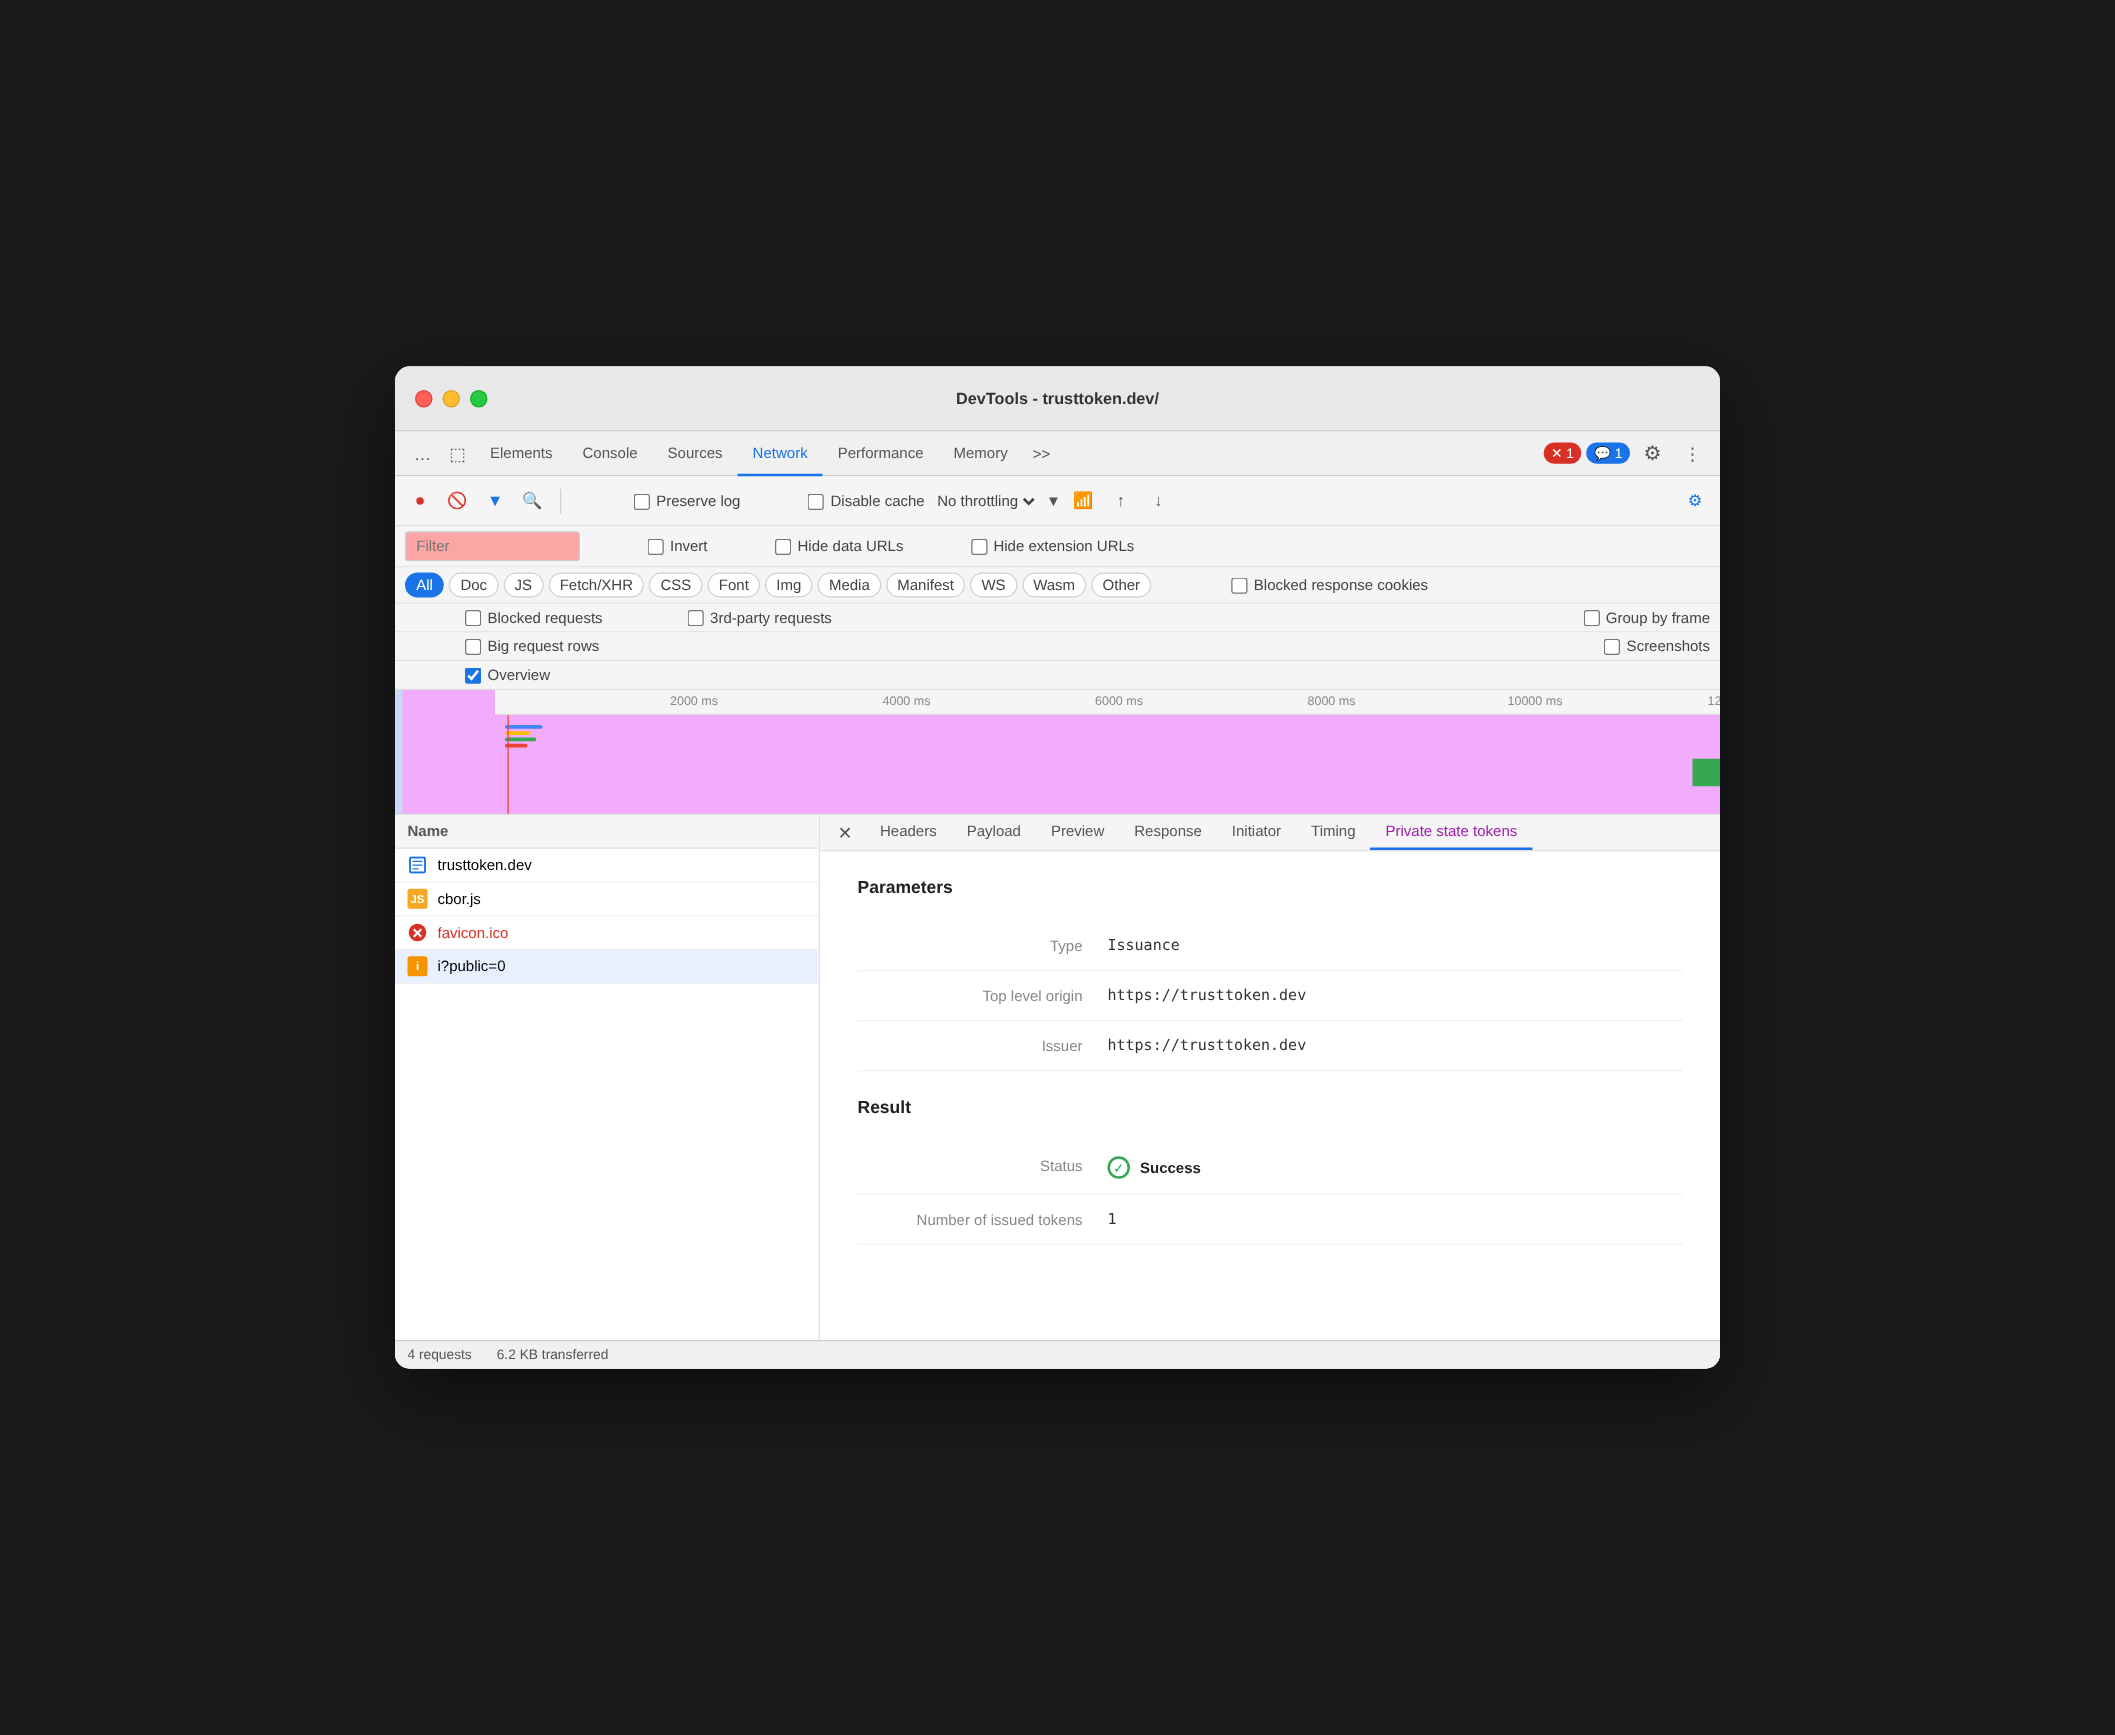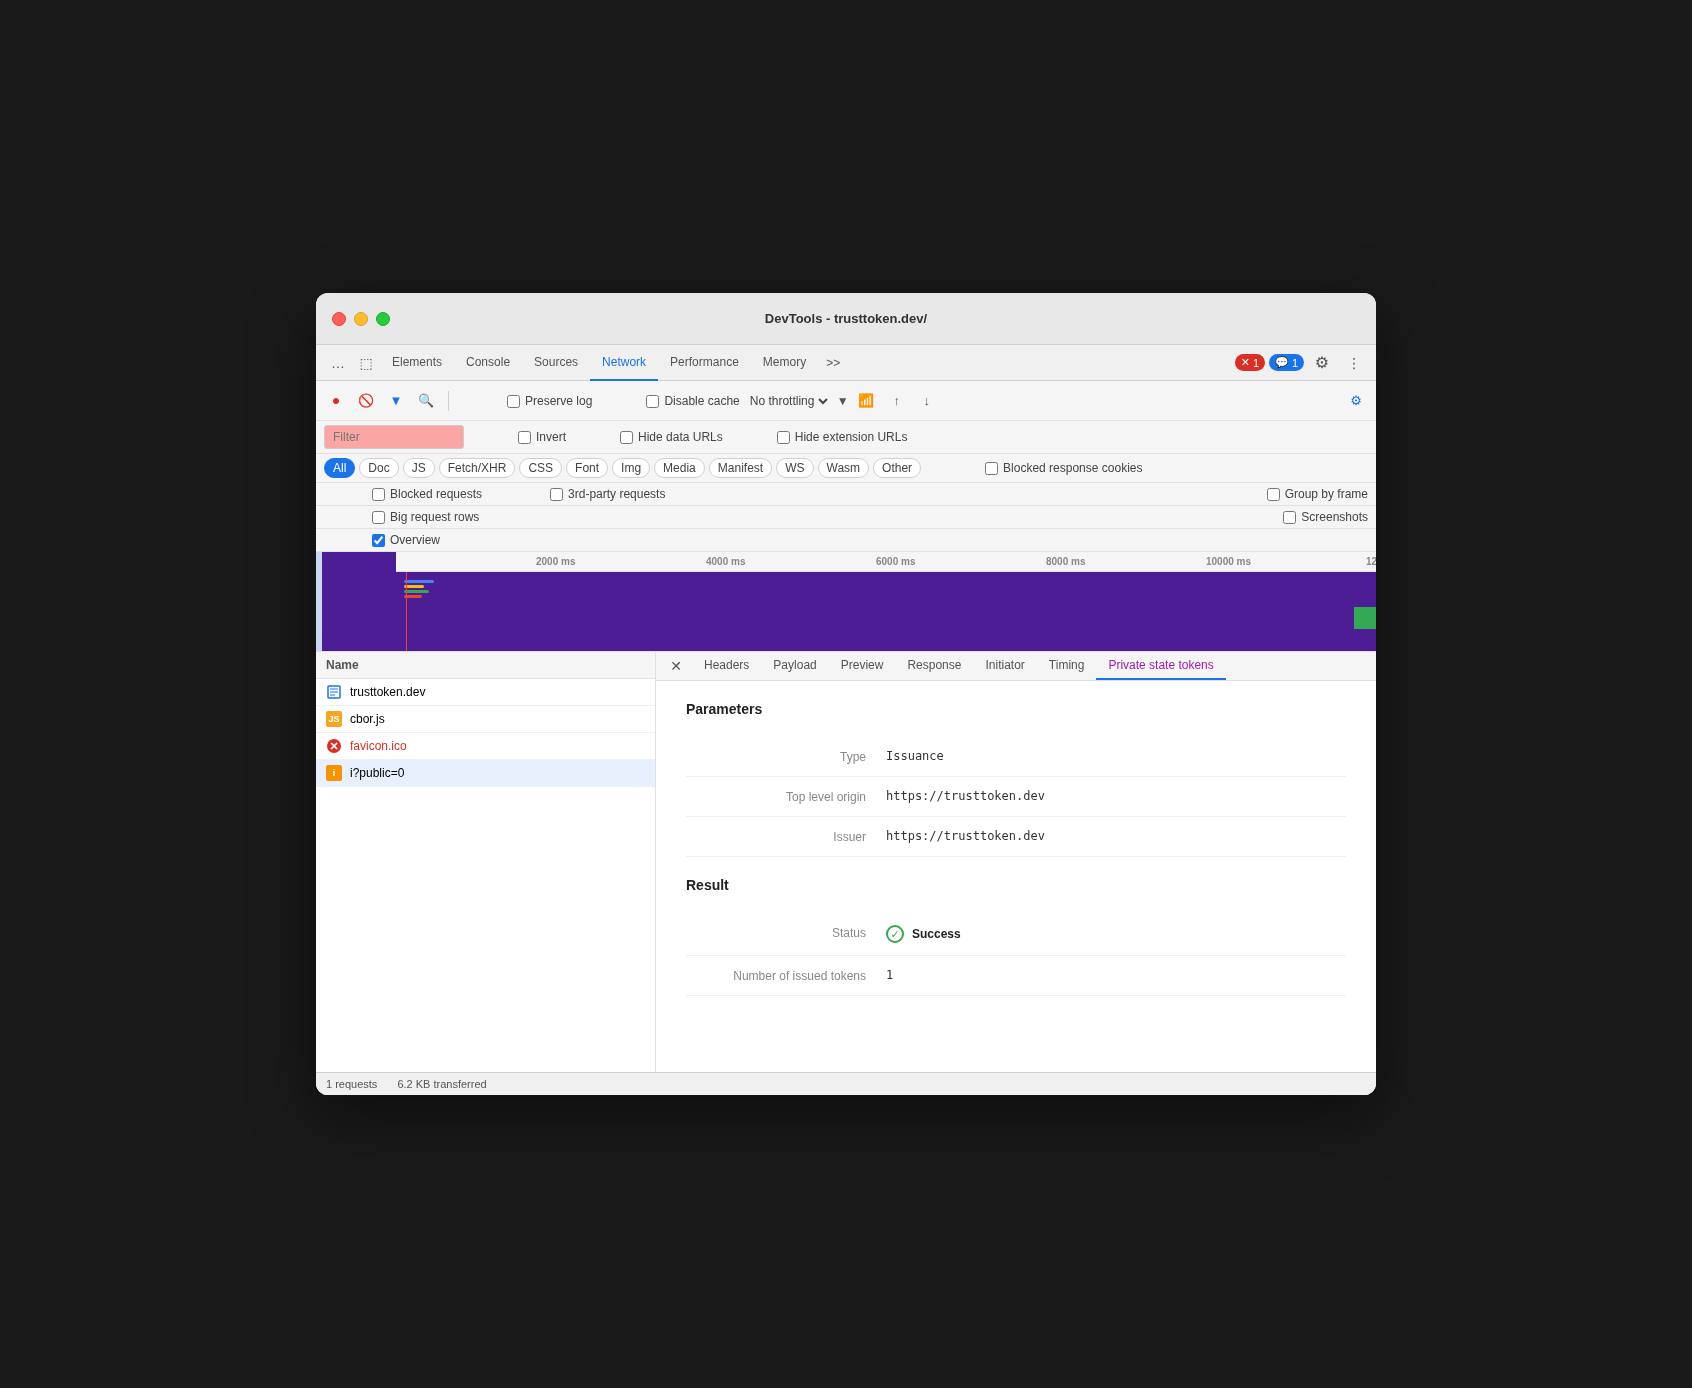--- a/index.html
+++ b/index.html
@@ -212,26 +212,25 @@
     }
     .options-row {
       background: #f5f5f5;
       border-bottom: 1px solid #e0e0e0;
       display: flex;
       align-items: center;
       padding: 4px 8px;
       gap: 20px;
     }
     .timeline-container {
-      background: #4c1d95;
+      background: #f0abfc;
       border-bottom: 1px solid #e0e0e0;
       height: 100px;
       position: relative;
       overflow: hidden;
-      font-weight: bold;
     }
     .timeline-ruler {
       position: absolute;
       top: 0;
       left: 80px;
       right: 0;
       height: 20px;
       background: #f5f5f5;
       border-bottom: 1px solid #e0e0e0;
       display: flex;
@@ -663,17 +662,17 @@
                 <span class="param-label">Number of issued tokens</span>
                 <span class="param-value">1</span>
               </div>
             </div>
           </div>
         </div>
       </div>
     </div>
 
     <div class="statusbar">
-      <span>1 requests</span>
+      <span>4 requests</span>
       <span>6.2 KB transferred</span>
     </div>
   </div>
 </div>
 
 </body></html>

